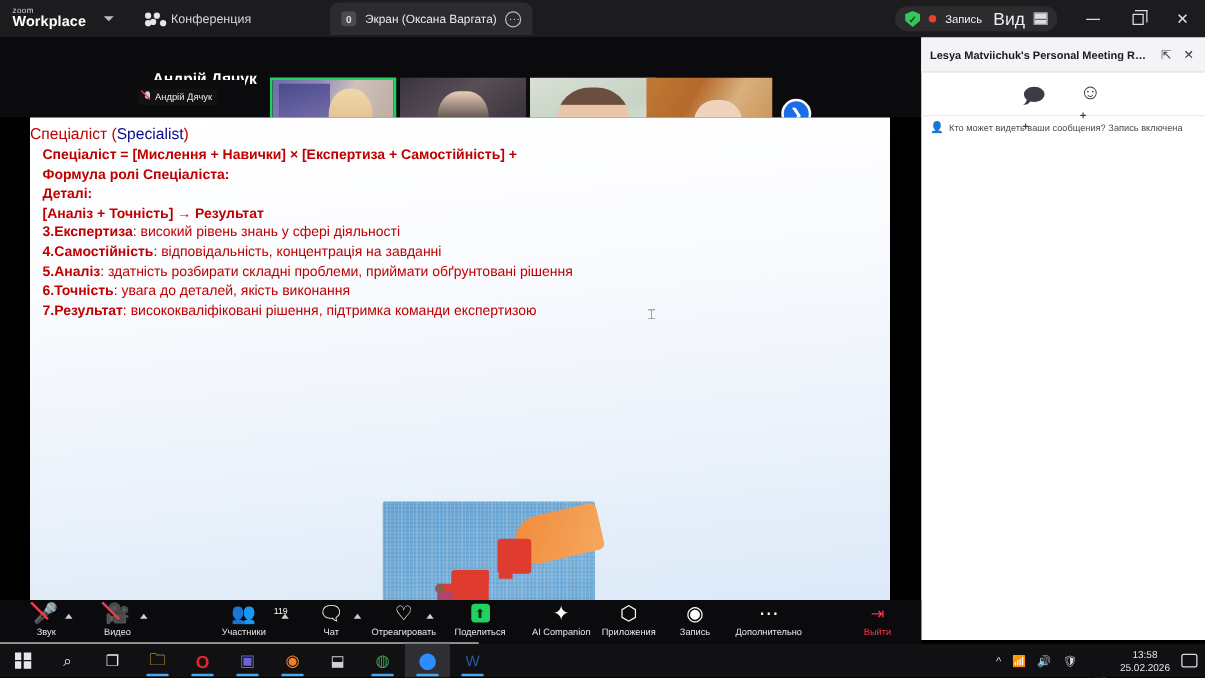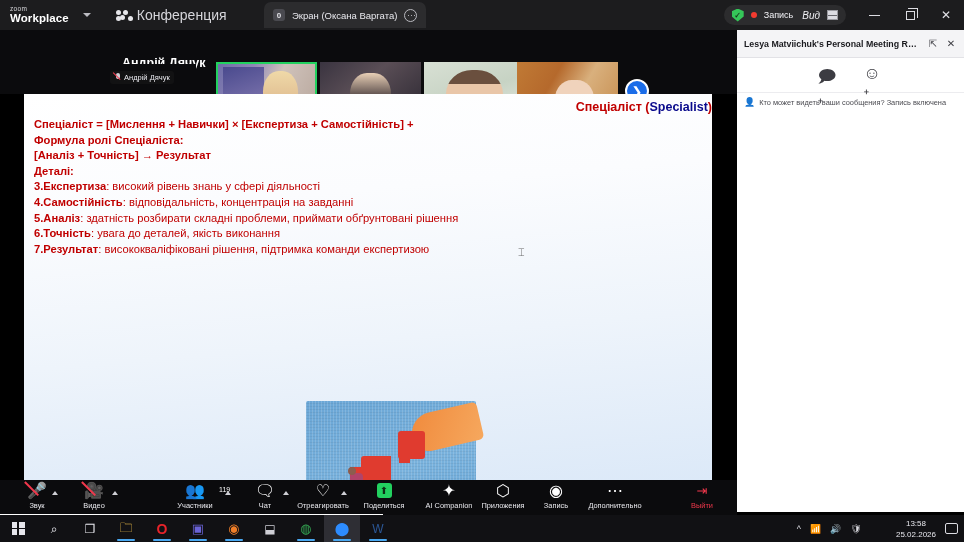--- a/index.html
+++ b/index.html
@@ -20,21 +20,21 @@
   .zoom-logo {
     margin-left: 10px; line-height: 1.0; color: #fff;
   }
   .zoom-logo .l1 { font-size: 6.5px; letter-spacing: .3px; display:block; color:#d8d8dc; }
   .zoom-logo .l2 { font-size: 11.5px; font-weight: bold; display:block; letter-spacing:.1px; }
   .caret-down {
     width:0;height:0;border-left:4px solid transparent;border-right:4px solid transparent;
     border-top:4px solid #bcbcc2; margin-left:14px;
   }
   .conf-group { display:flex; align-items:center; margin-left: 24px; gap:7px; }
-  .conf-label { color:#d6d6db; font-size:14px; }
+  .conf-label { color:#d6d6db; font-size:10px; }
   .icon-people-top { width:15px;height:13px; position:relative; }
   .icon-people-top::before, .icon-people-top::after {
     content:''; position:absolute; border-radius:50%; background:#e6e6ea;
   }
   .icon-people-top::before { width:5px;height:5px; left:1px; top:1px; box-shadow: 7px 0 0 #e6e6ea; }
   .icon-people-top::after { width:5px;height:5px; left:5px; top:6px;
      box-shadow: -4px 1px 0 #e6e6ea, 8px 1px 0 #e6e6ea; }
 
   .share-pill {
     position:absolute; left:264px; top:2px; height:26px;
@@ -60,21 +60,21 @@
   .rec-pill {
     background:#2c2c2e; border-radius:14px; height:20px; display:flex; align-items:center;
     padding: 0 8px; gap:7px; margin-right:10px;
   }
   .shield { width:12px;height:13px; background:#35c759; position:relative;
     clip-path: polygon(50% 0,100% 22%,100% 62%,50% 100%,0 62%,0 22%); }
   .shield::after { content:'✓'; position:absolute; inset:0; color:#14391d; font-size:8px;
     display:flex;align-items:center;justify-content:center; font-weight:bold;}
   .rec-dot { width:6px;height:6px;border-radius:50%;background:#f33b30; }
   .rec-lbl { color:#f0f0f4; font-size:9px; }
-  .vid-lbl { color:#f0f0f4; font-size:10px; margin-left:2px;font-style:italic;}
+  .vid-lbl { color:#f0f0f4; font-size:14px; margin-left:2px;}
   .vid-ic { width:11px;height:10px;background:#dcdce2;border:1px solid #9a9aa0;
      position:relative; }
   .vid-ic::after{content:'';position:absolute;left:0;top:4px;width:100%;height:1px;background:#66666c;}
   .wbtn { width:36px;height:30px; display:flex;align-items:center;justify-content:center;
     color:#e2e2e8; font-size:12px; }
   .wmin { width:11px;height:1px;background:#dcdce2; }
   .wmax { width:9px;height:9px;border:1px solid #dcdce2; position:relative;}
   .wmax::after{content:'';position:absolute;left:1.5px;top:-3.5px;width:9px;height:9px;
     border:1px solid #dcdce2;border-bottom:none;border-left:none;}
 
@@ -121,21 +121,21 @@
   .a4::after{content:'';position:absolute;left:38%;top:30%;width:38%;height:70%;border-radius:44% 44% 24% 24%;
     background:linear-gradient(180deg,#f0d3bc 0 40%,#3a4553 41%);}
 
   
   .stage { position:absolute; top:94px; left:0; width:737px; height:386px; background:#000; }
   .slide {
     position:absolute; left:24px; top:0; width:688px; height:386px;
     background: linear-gradient(175deg,#ffffff 0%,#fbfcfe 28%,#eef4fb 62%,#dce9f8 100%);
     overflow:hidden;
   }
-  .slide-title { text-align:right; margin-top:6px; font-size:12.5px; font-weight:bold; color:#c00000; }
+  .slide-title { text-align:left; margin-top:6px; font-size:12.5px; font-weight:normal; color:#c00000; }
   .slide-title .en { color:#0a0a8c; }
   .slide-body { padding: 3px 8px 0 10px; }
   .ln { color:#c00000; font-size:11.2px; line-height:15.6px; white-space:nowrap; }
   .ln.b { font-weight:bold; }
   .ln .hd { font-weight:bold; }
   .ln .rest { font-weight:normal; }
   .cursor-i { position:absolute; left:494px; top:152px; width:7px; height:11px;
     color:#6a6a6a; font-size:11px; }
   .slide-illus {
     position:absolute; left:282px; top:307px; width:170px; height:168px;
@@ -322,22 +322,22 @@
   </div>
 
   <div class="stage">
     <div class="slide">
 
       <div class="slide-title"><span>Спеціаліст (</span><span class="en">Specialist</span><span>)</span></div>
 
       <div class="slide-body">
         <div class="ln b">Спеціаліст = [Мислення + Навички] × [Експертиза + Самостійність] +</div>
         <div class="ln b">Формула ролі Спеціаліста:</div>
+        <div class="ln b">Деталі:</div>
         <div class="ln b">[Аналіз + Точність] → Результат</div>
-        <div class="ln b">Деталі:</div>
 
         <div class="ln"><span class="hd">3.</span><span class="hd">Експертиза</span><span class="rest">: високий рівень знань у сфері діяльності</span></div>
         <div class="ln"><span class="hd">4.</span><span class="hd">Самостійність</span><span class="rest">: відповідальність, концентрація на завданні</span></div>
         <div class="ln"><span class="hd">5.</span><span class="hd">Аналіз</span><span class="rest">: здатність розбирати складні проблеми, приймати обґрунтовані рішення</span></div>
         <div class="ln"><span class="hd">6.</span><span class="hd">Точність</span><span class="rest">: увага до деталей, якість виконання</span></div>
         <div class="ln"><span class="hd">7.</span><span class="hd">Результат</span><span class="rest">: висококваліфіковані рішення, підтримка команди експертизою</span></div>
       </div>
 
       <div class="cursor-i">⌶</div>
 

